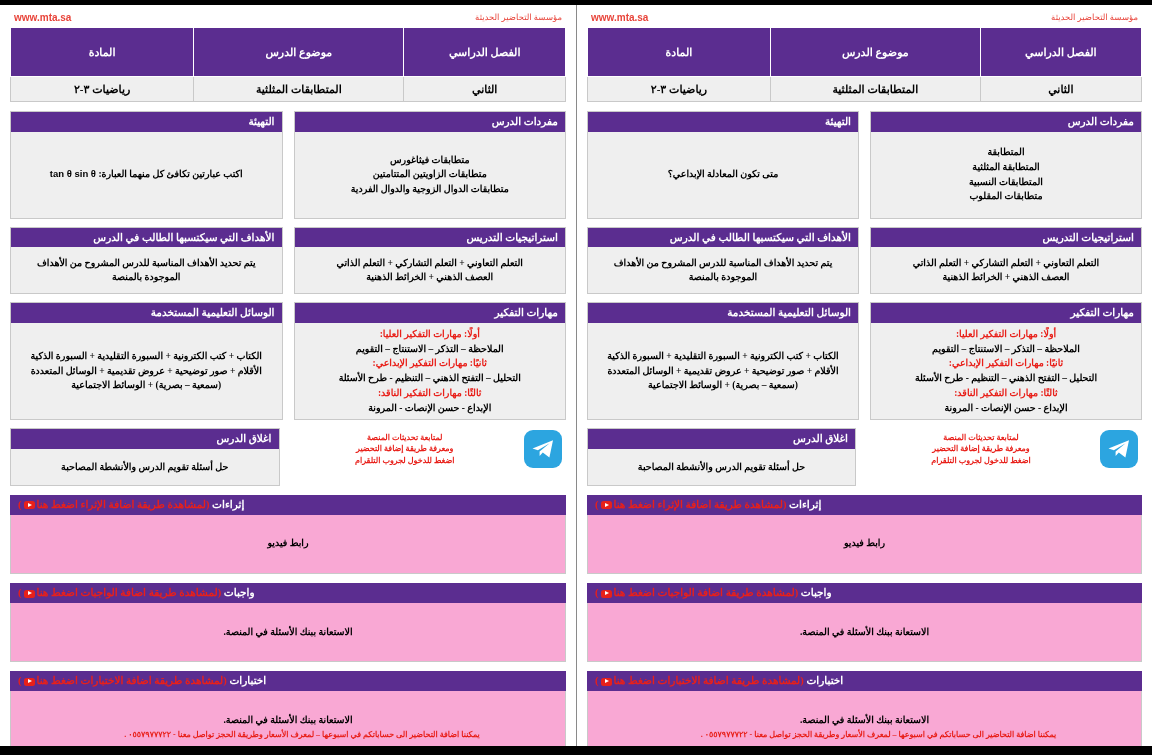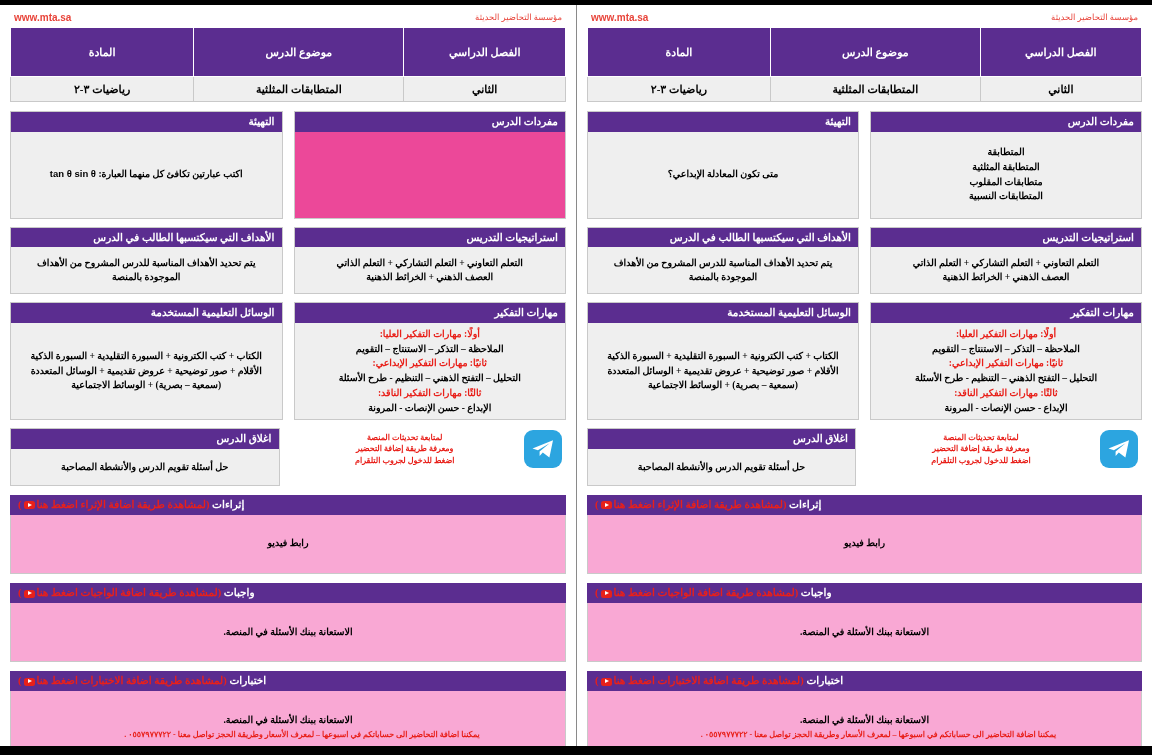--- a/index.html
+++ b/index.html
@@ -282,22 +282,22 @@
       </tr>
     </tbody>
       </table>
 
     <div class="row2">
       <div class="box">
         <div class="box-head">مفردات الدرس</div>
         <div class="box-body h-vocab">
           <span class="vocab-line">المتطابقة</span>
           <span class="vocab-line">المتطابقة المثلثية</span>
+          <span class="vocab-line">المتطابقات النسبية</span>
           <span class="vocab-line">متطابقات المقلوب</span>
-          <span class="vocab-line">المتطابقات النسبية</span>
         </div>
       </div>
       <div class="box">
         <div class="box-head">التهيئة</div>
         <div class="box-body h-prep">
           <span>متى تكون المعادلة الإبداعي؟</span>
         </div>
       </div>
     </div>
 
@@ -413,20 +413,25 @@
         <td>الثاني</td>
         <td>المتطابقات المثلثية</td>
         <td>رياضيات ٣-٢</td>
       </tr>
     </tbody>
       </table>
 
     <div class="row2">
       <div class="box">
         <div class="box-head">مفردات الدرس</div>
+        <div class="box-body h-vocab">
+          <span class="vocab-line">متطابقات فيثاغورس</span>
+          <span class="vocab-line">متطابقات الزاويتين المتتامتين</span>
+          <span class="vocab-line">متطابقات الدوال الزوجية والدوال الفردية</span>
+        </div>
       </div>
       <div class="box">
         <div class="box-head">التهيئة</div>
         <div class="box-body h-prep">
           <span><span>اكتب عبارتين تكافئ كل منهما العبارة: </span><span class="latin">tan θ sin θ</span></span>
         </div>
       </div>
     </div>
 
     <div class="row2">

